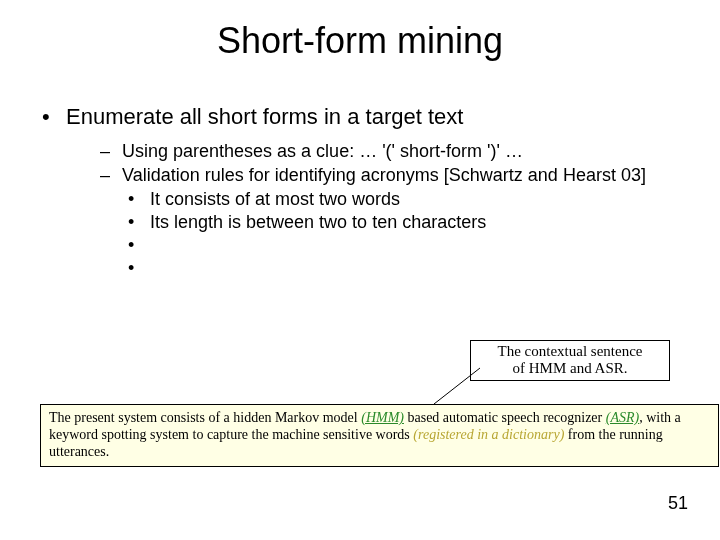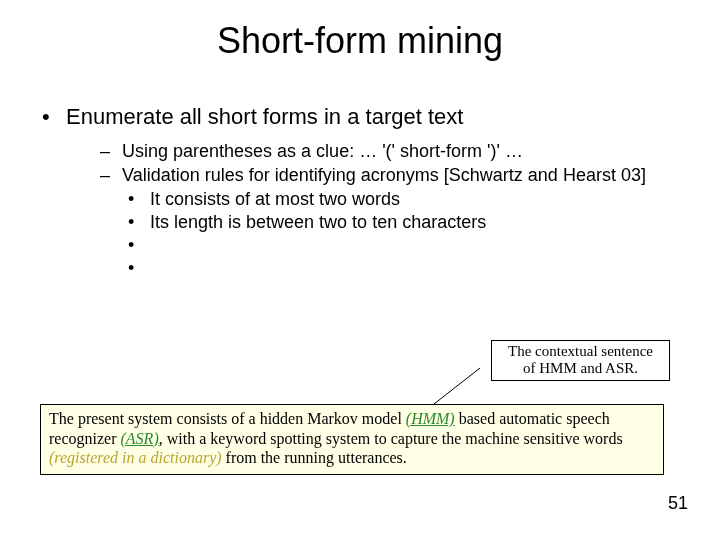--- a/index.html
+++ b/index.html
@@ -58,45 +58,45 @@
     line-height: 1.28;
   }
   .dot-row .sdot {
     width: 22px;
     flex-shrink: 0;
   }
   .callout {
     position: absolute;
     right: 50px;
     top: 340px;
-    width: 179px;
+    width: 200px;
     border: 1px solid #000;
     background: #fff;
     font-family: Garamond, Georgia, 'Times New Roman', serif;
     font-size: 15px;
     text-align: center;
     padding: 2px 4px;
     line-height: 1.15;
   }
   .connector {
     position: absolute;
     top: 366px;
     left: 432px;
     width: 50px;
     height: 40px;
   }
   .example-box {
     position: absolute;
     left: 40px;
     top: 404px;
-    width: 624px;
+    width: 679px;
     border: 1px solid #000;
     background: #ffffe5;
     font-family: Garamond, Georgia, 'Times New Roman', serif;
-    font-size: 16px;
+    font-size: 14px;
     padding: 4px 0 6px 8px;
     line-height: 1.22;
   }
   .gold {
     color: #b8a632;
     font-style: italic;
   }
   .green {
     color: #2a8a2a;
     font-style: italic;

